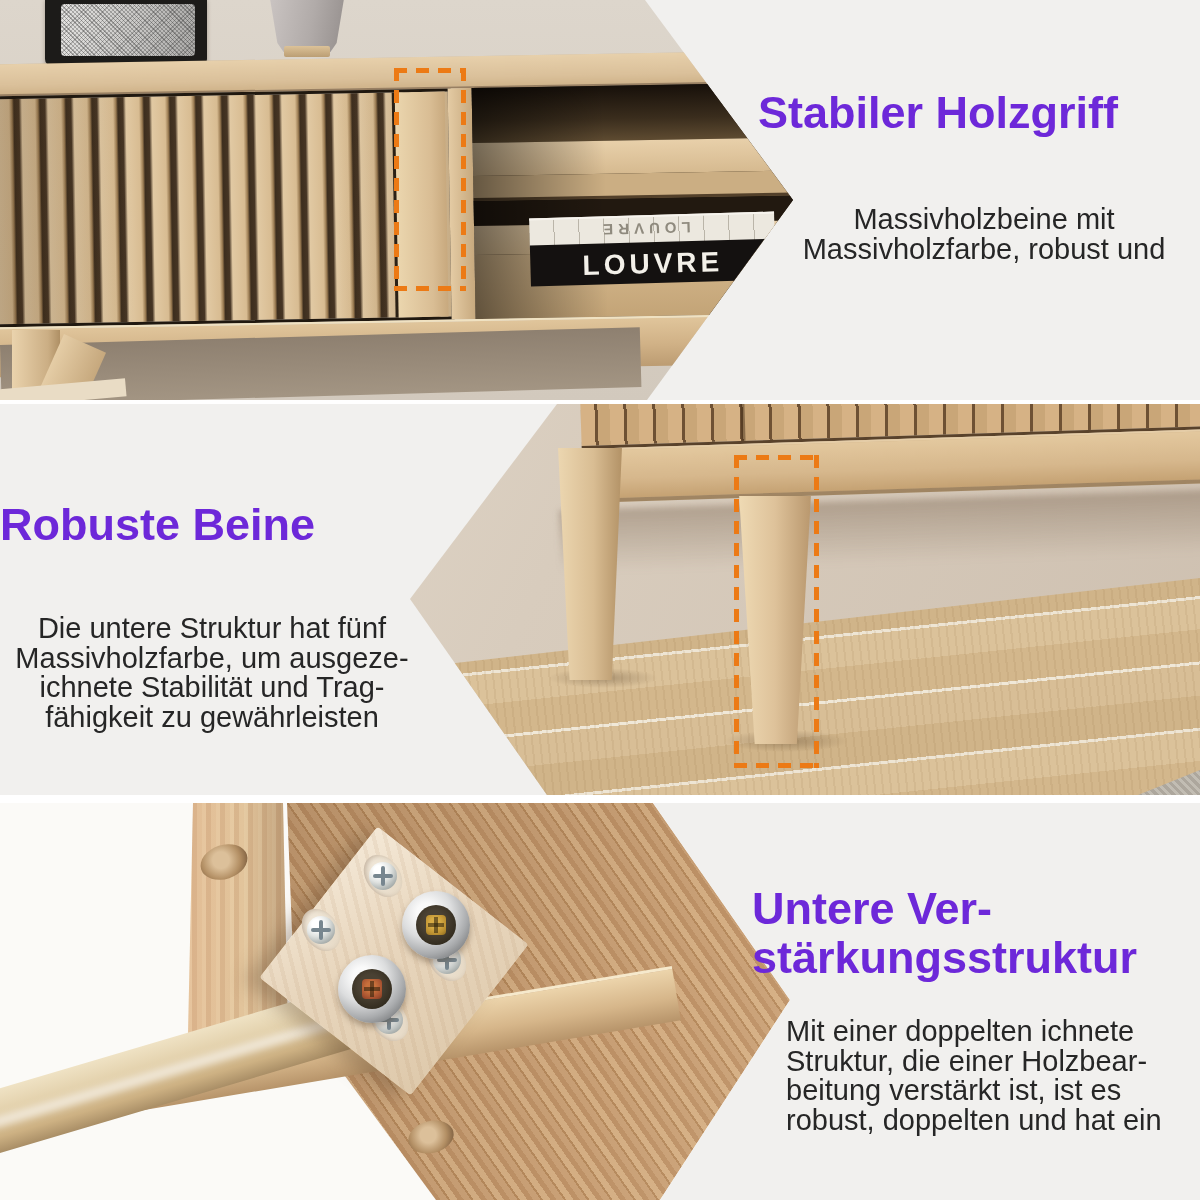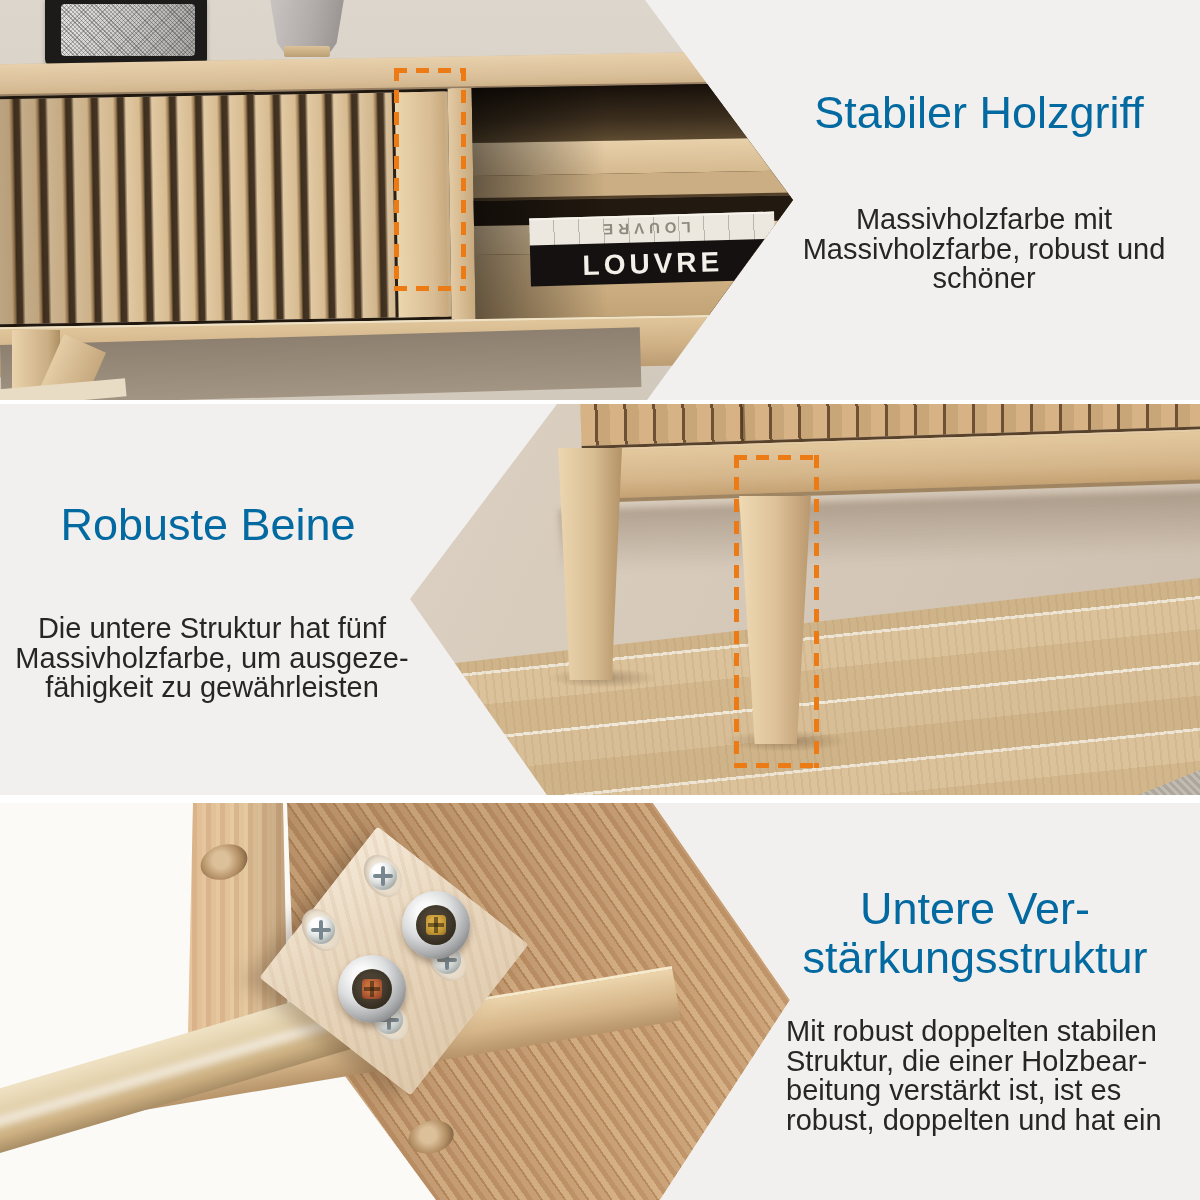--- a/index.html
+++ b/index.html
@@ -8,22 +8,22 @@
   .sec{position:absolute;left:0;width:1200px;background:#F1F0EE;}
   #sec1{top:0;height:400px;}
   #sec2{top:404px;height:391px;}
   #sec3{top:803px;height:397px;}
   .photo{position:absolute;inset:0;overflow:hidden;}
   #photo1{clip-path:polygon(0 0,645px 0,793px 200px,647px 400px,0 400px);}
   #photo2{clip-path:polygon(557px 0,1200px 0,1200px 391px,547px 391px,410px 195px);}
   #photo3{clip-path:polygon(0 0,653px 0,790px 197px,660px 397px,0 397px);background:#FBFAF7;}
 
   
-  .heading{position:absolute;color:#0369a1;font-weight:normal;font-size:45px;line-height:49px;
-           text-align:center;letter-spacing:0;}
+  .heading{position:absolute;color:#6d28d9;font-weight:bold;font-size:45px;line-height:49px;
+           text-align:left;letter-spacing:0;}
   .bodytext{position:absolute;color:#262626;font-size:29px;line-height:29.5px;text-align:center;}
   #txt1-h{left:758px;top:88px;width:442px;}
   #txt1-b{left:768px;top:205px;width:432px;}
   #txt2-h{left:0px;top:96px;width:416px;}
   #txt2-b{left:0px;top:210px;width:424px;}
   #txt3-h{left:752px;top:81px;width:446px;}
   #txt3-b{left:786px;top:214px;width:412px;text-align:left;}
 
   
   .dash-edge{position:absolute;}
@@ -215,23 +215,22 @@
     <div>
       <div class="dash-edge dash-h" style="left:394px;top:68px;width:72px;"></div>
       <div class="dash-edge dash-h" style="left:394px;top:286px;width:72px;"></div>
       <div class="dash-edge dash-v" style="left:394px;top:68px;height:223px;"></div>
       <div class="dash-edge dash-v" style="left:461px;top:68px;height:223px;"></div>
     </div>
     <div class="heading" id="txt1-h">
       <div>Stabiler Holzgriff</div>
     </div>
     <div class="bodytext" id="txt1-b">
-      <div>Massivholzfarbe mit</div>
+      <div>Massivholzbeine mit</div>
       <div>Massivholzfarbe, robust und</div>
-      <div>schöner</div>
     </div>
   </section>
 
   <section class="sec" id="sec2">
     <div class="photo" id="photo2">
       <div class="wall2"></div>
       <div class="floor2">
         <div class="planks"></div>
       </div>
       <div class="cabshadow2"></div>
@@ -252,20 +251,21 @@
       <div class="dash-edge dash-h" style="left:734px;top:359px;width:85px;"></div>
       <div class="dash-edge dash-v" style="left:734px;top:51px;height:313px;"></div>
       <div class="dash-edge dash-v" style="left:814px;top:51px;height:313px;"></div>
     </div>
     <div class="heading" id="txt2-h">
       <div>Robuste Beine</div>
     </div>
     <div class="bodytext" id="txt2-b">
       <div>Die untere Struktur hat fünf</div>
       <div>Massivholzfarbe, um ausgeze-</div>
+      <div>ichnete Stabilität und Trag-</div>
       <div>fähigkeit zu gewährleisten</div>
     </div>
   </section>
 
   <section class="sec" id="sec3">
     <div class="photo" id="photo3">
       <div class="post3"></div>
       <div class="hole hole1"></div>
       <div class="panel3"></div>
       <div class="rail3"></div>
@@ -289,20 +289,20 @@
       <div class="bolt" style="left:338px;top:152px;">
         <div class="bolt-inner"></div>
         <div class="bolt-core core-copper"></div>
       </div>
     </div>
     <div class="heading" id="txt3-h">
       <div>Untere Ver-</div>
       <div>stärkungsstruktur</div>
     </div>
     <div class="bodytext" id="txt3-b">
-      <div>Mit robust doppelten stabilen</div>
+      <div>Mit einer doppelten ichnete</div>
       <div>Struktur, die einer Holzbear-</div>
       <div>beitung verstärkt ist, ist es</div>
       <div>robust, doppelten und hat ein</div>
     </div>
   </section>
 
 </div>
 
 </body></html>

